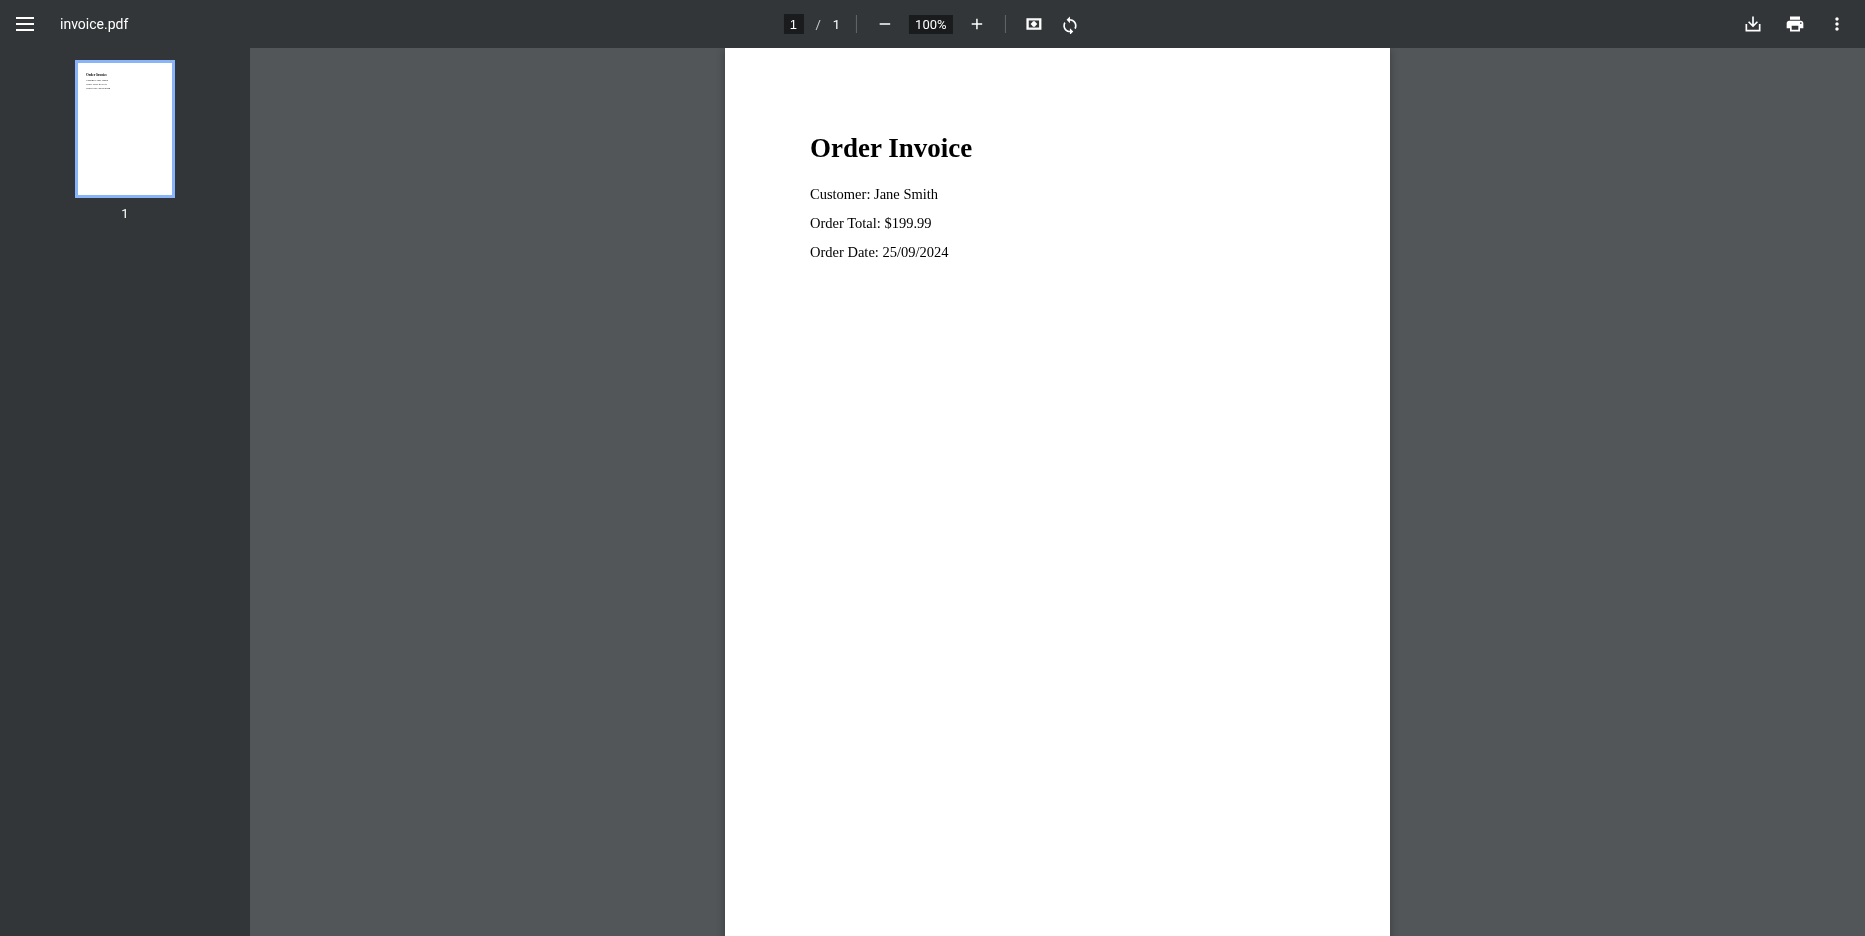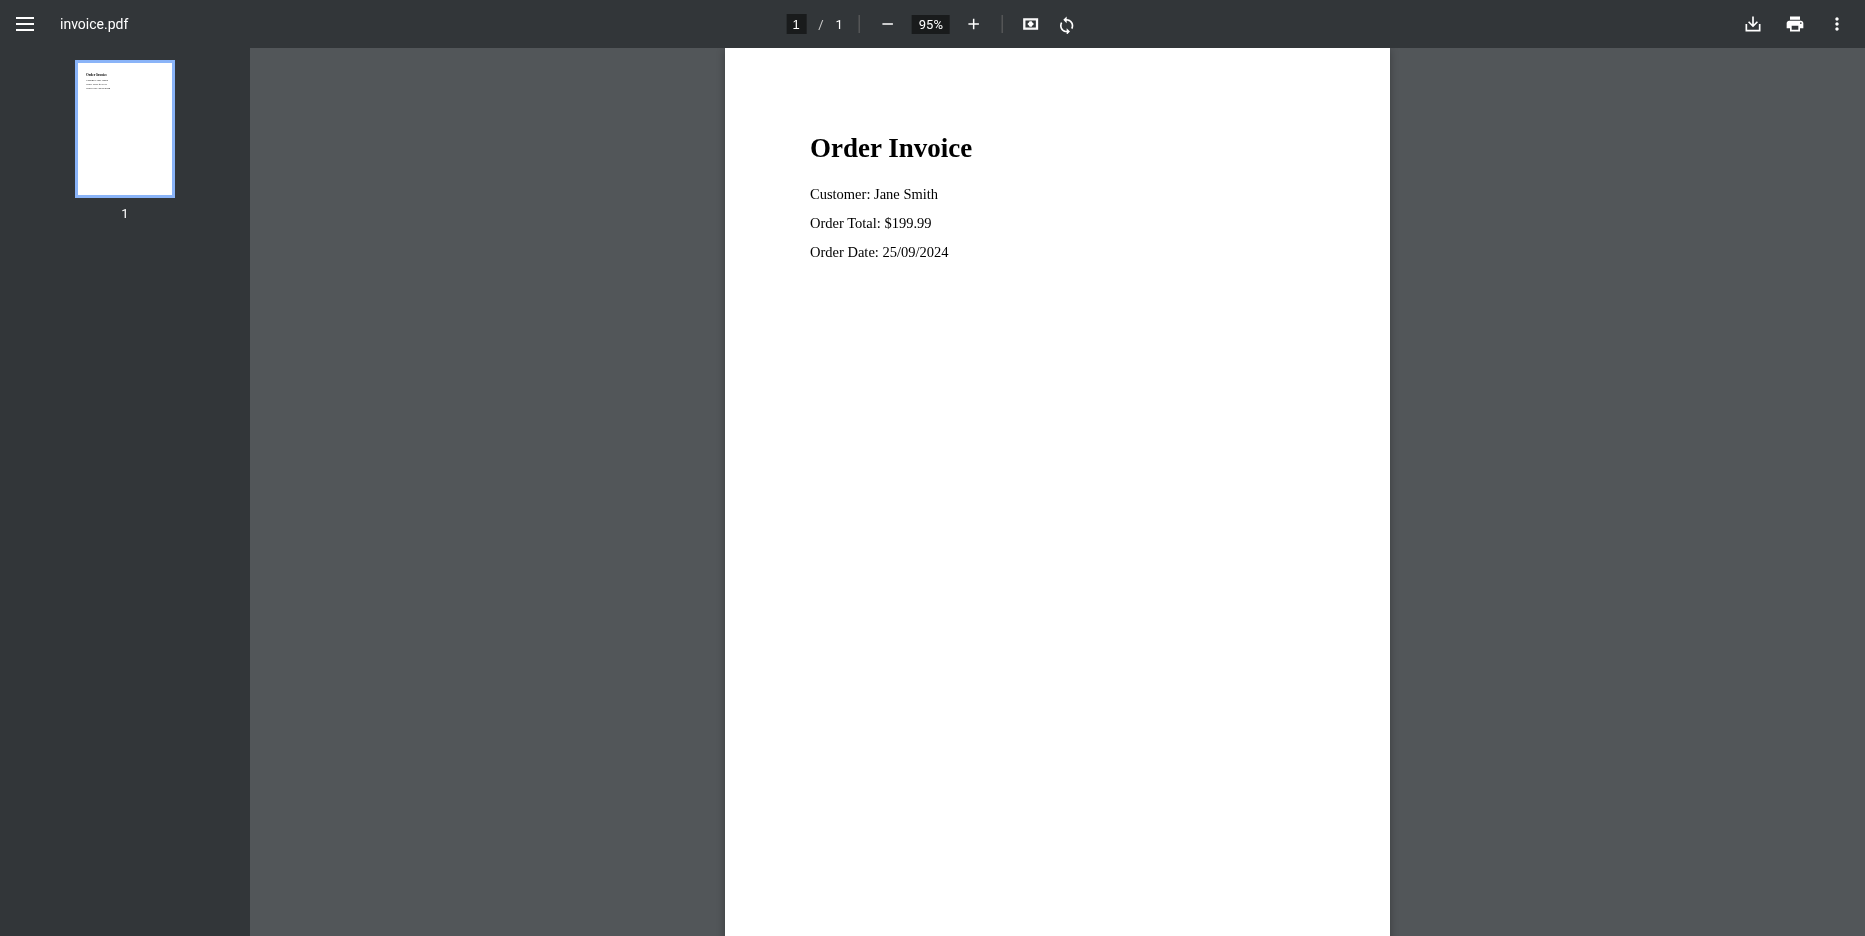--- a/index.html
+++ b/index.html
@@ -200,21 +200,21 @@
   <div class="toolbar-center">
     <input class="page-input" value="1" style="">
     <span class="page-sep">/</span>
     <span class="page-total">1</span>
     <div class="divider"></div>
     <div class="zoom-btn">
       <svg width="18" height="18" viewBox="0 0 24 24">
           <path d="M19 13H5v-2h14v2z"></path>
         </svg>
     </div>
-    <div class="zoom-display">95%</div>
+    <div class="zoom-display">100%</div>
     <div class="zoom-btn">
       <svg width="18" height="18" viewBox="0 0 24 24">
           <path d="M19 13h-6v6h-2v-6H5v-2h6V5h2v6h6v2z"></path>
         </svg>
     </div>
     <div class="divider"></div>
     <div class="tool-icon">
       <svg width="20" height="20" viewBox="0 0 24 24">
           <path d="M3 5v14h18V5H3zm16 12H5V7h14v10z"></path>
           <path d="M11 9h2v6h-2z M8 12l3-3v6z M16 12l-3 3v-6z" fill="#fff"></path>

